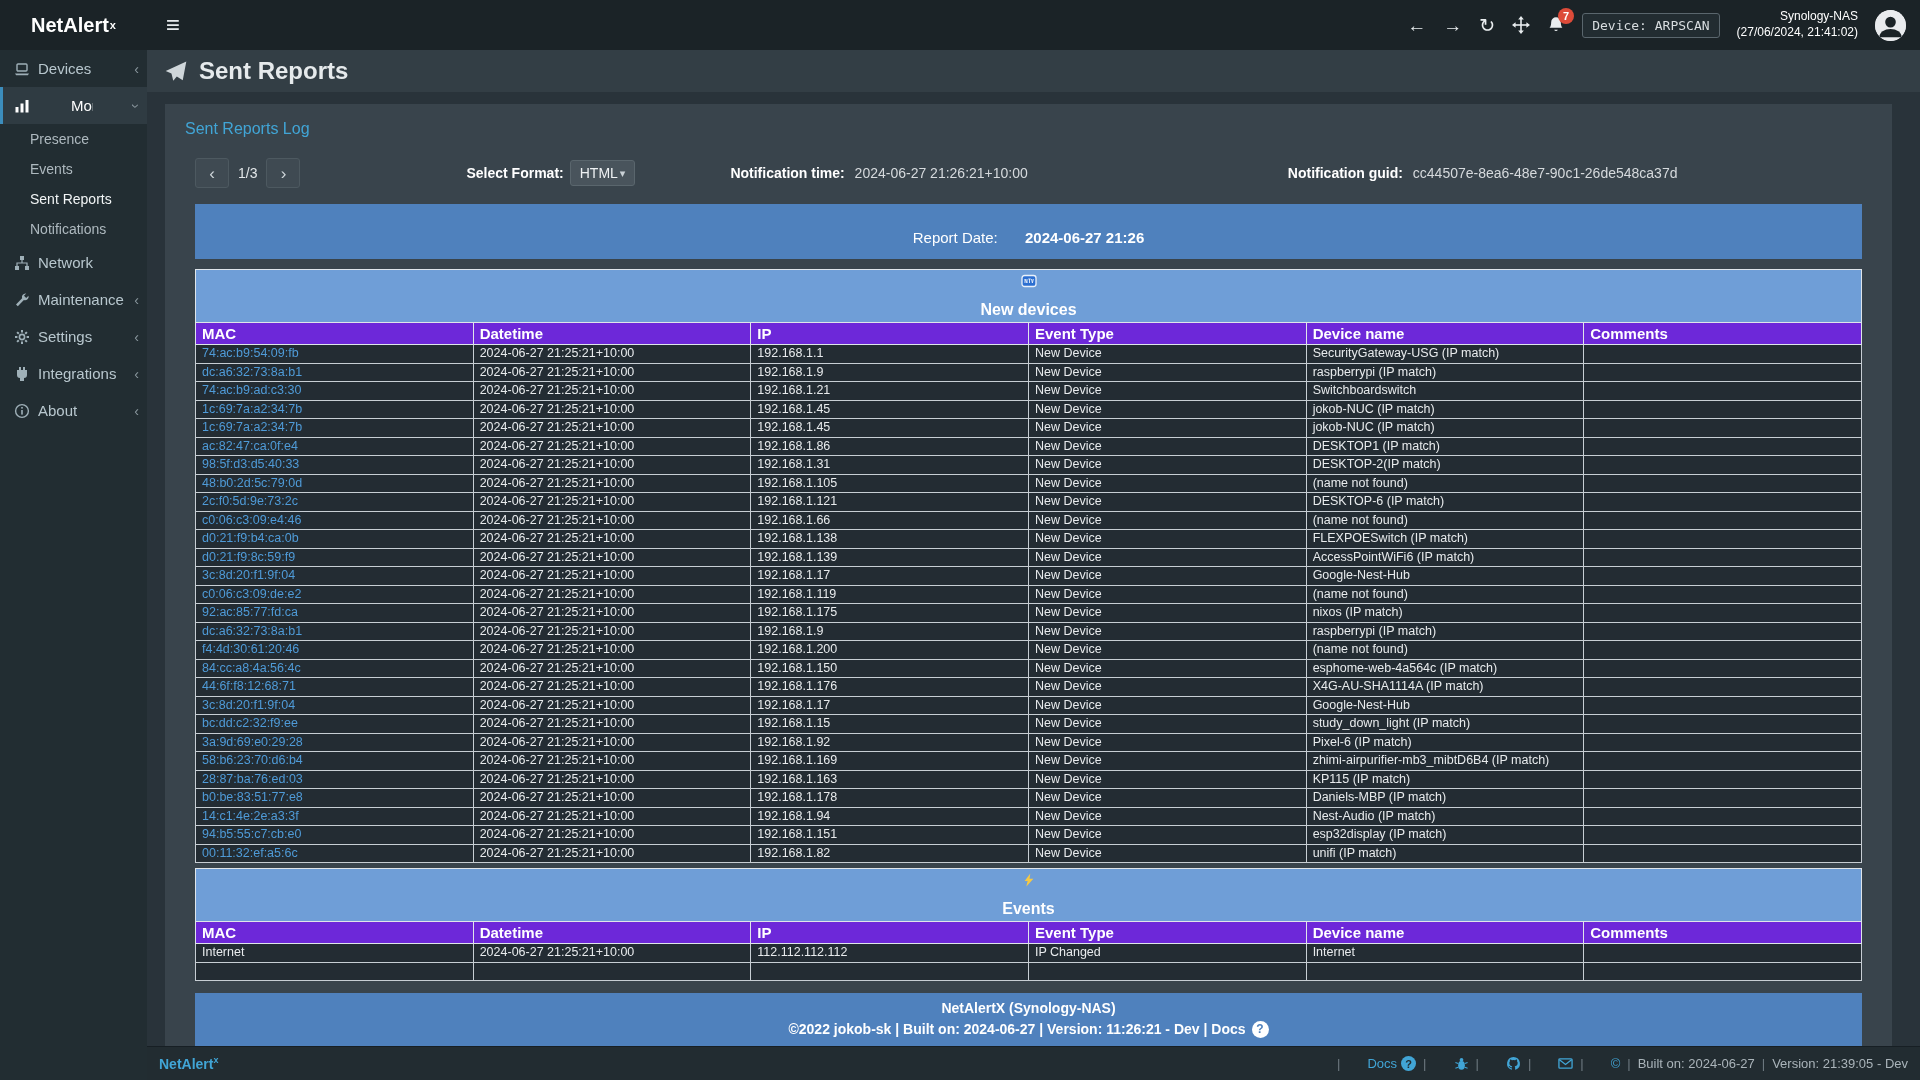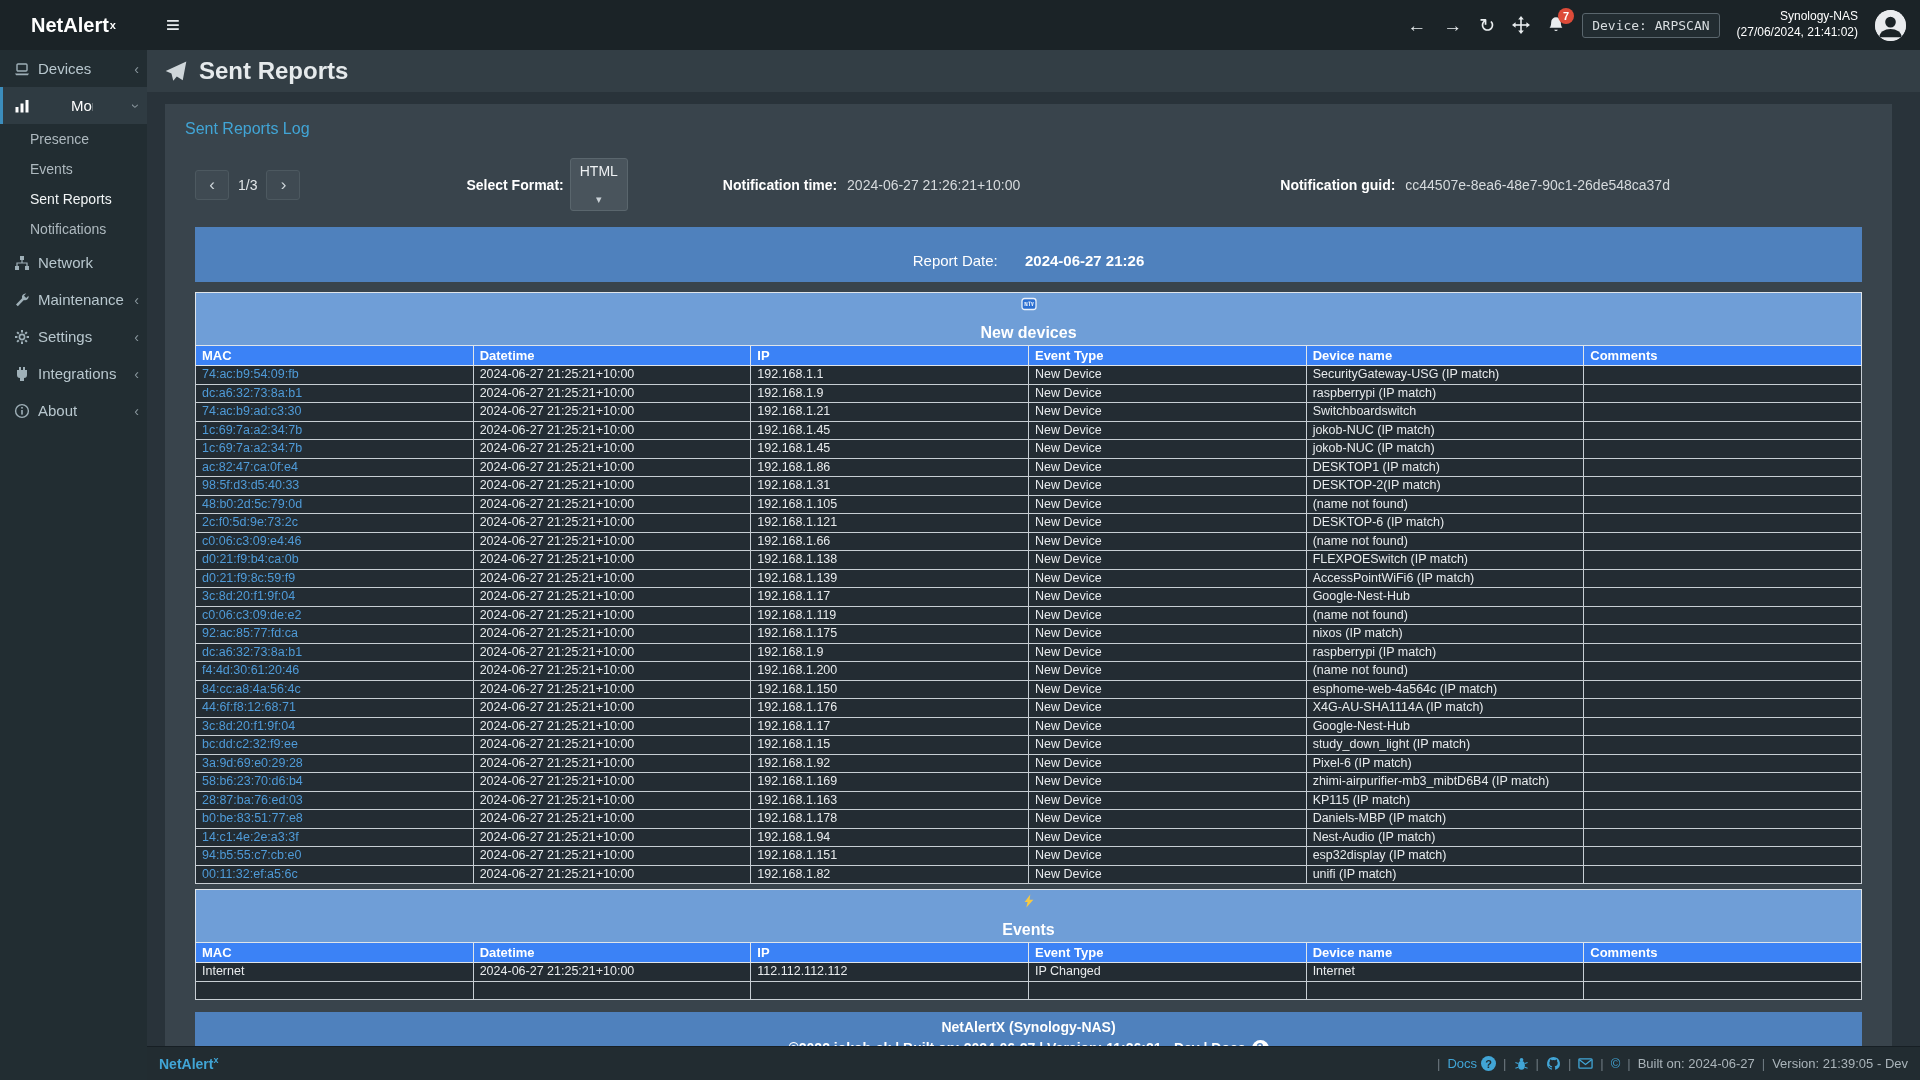--- a/index.html
+++ b/index.html
@@ -57,57 +57,57 @@
   .controls { display:flex; align-items:center; font-size:14px; color:#d6dadd; margin:0 10px 16px; }
   .pager { display:flex; align-items:center; }
   .pager button { width:34px; height:30px; background:#3f4a52; border:1px solid #4d5960;
     color:#cfd6da; font-size:17px; border-radius:3px; cursor:pointer; line-height:1; }
   .pager-label { margin:0 9px; font-size:14px; color:#e2e6e8; }
   .lbl { font-weight:bold; color:#fff; margin-right:6px; }
   .ctl-format { margin-left:166px; display:flex; align-items:center; }
   .ctl-time   { margin-left:95px; }
   .ctl-guid   { margin-left:260px; }
   .select { background:#49545c; border:1px solid #5a666d; border-radius:3px; padding:4px 9px;
-    display:inline-flex; align-items:center; gap:14px; color:#eef1f3; font-size:14px; cursor:pointer;flex-direction:column; }
+    display:inline-flex; align-items:center; gap:2px; color:#eef1f3; font-size:14px; cursor:pointer; }
   .select .caret { font-size:11px; color:#c9d1d6; }
 
   
   .report { margin:0 10px; }
   .report-header { background:#4f81bd; text-align:center; color:#fff; padding:14px 0 13px; }
   .rtitle { font-size:32px; font-weight:bold; display:flex; justify-content:center; align-items:center; gap:12px; }
   .rtitle sup { font-size:16px; }
   .rlogo { display:inline-flex; }
   .rdate { margin-top:11px; font-size:15px; }
   .rdate b { margin-left:23px; }
 
   table.rtable { width:100%; border-collapse:collapse; table-layout:fixed; margin-top:10px;
     font-size:12.5px; color:#e8ebed; }
   table.rtable.events { margin-top:5px; }
   tr.section td { background:#6f9ed7; color:#fff; font-weight:bold; font-size:16px;
     padding:3px 8px; border:1px solid #dfe5ea; }
   tr.section .sect-inner { display:flex; align-items:center; gap:8px;flex-direction:column; }
-  tr.cols th { background:#3b82f6; color:#fff; text-align:left; font-weight:bold; font-size:13px;
+  tr.cols th { background:#6d28d9; color:#fff; text-align:left; font-weight:bold; font-size:15px;
     padding:2px 6px; border:1px solid #dfe5ea; width:16.66%; }
   table.rtable tbody td { border:1px solid #c7ced4; padding:1px 6px; background:#232c33;
     line-height:15.5px; height:18px; white-space:nowrap; overflow:hidden; }
   table.rtable tbody a { color:#4f9bd8; }
 
   .report-footer { background:#4f81bd; color:#fff; text-align:center; margin-top:12px;
     padding:7px 0 9px; font-size:14px; font-weight:bold; }
   .rf2 { margin-top:5px; display:flex; justify-content:center; align-items:center; gap:6px; }
   .qr { display:inline-flex; width:17px; height:17px; border-radius:50%; background:#fff;
     color:#4f81bd; align-items:center; justify-content:center; font-size:12px; font-weight:bold; }
 
   
   .main-footer { height:34px; flex:0 0 34px; background:#222c31; border-top:1px solid #171f24;
     display:flex; align-items:center; padding:0 12px; font-size:13px; color:#aab4ba; }
   .f-brand { color:#41a5d6; font-weight:bold; font-size:14px; cursor:pointer; }
   .f-brand sup { font-size:9px; }
   .f-right { margin-left:auto; display:flex; align-items:center; gap:7px; white-space:nowrap; }
-  .f-right a { color:#41a5d6; display:inline-flex; align-items:center; gap:4px; cursor:pointer; }
+  .f-right a { color:#41a5d6; display:inline-flex; align-items:center; gap:4px; cursor:pointer;margin-left:20px; }
   .sep { color:#6e7a81; }
   .qr-sm { display:inline-flex; width:15px; height:15px; border-radius:50%; background:#41a5d6;
     color:#222c31; align-items:center; justify-content:center; font-size:11px; font-weight:bold; }
 </style>
 </head>
 <body>
 
 <header class="navbar">
   <div class="brand">
     <span>NetAlert</span>

